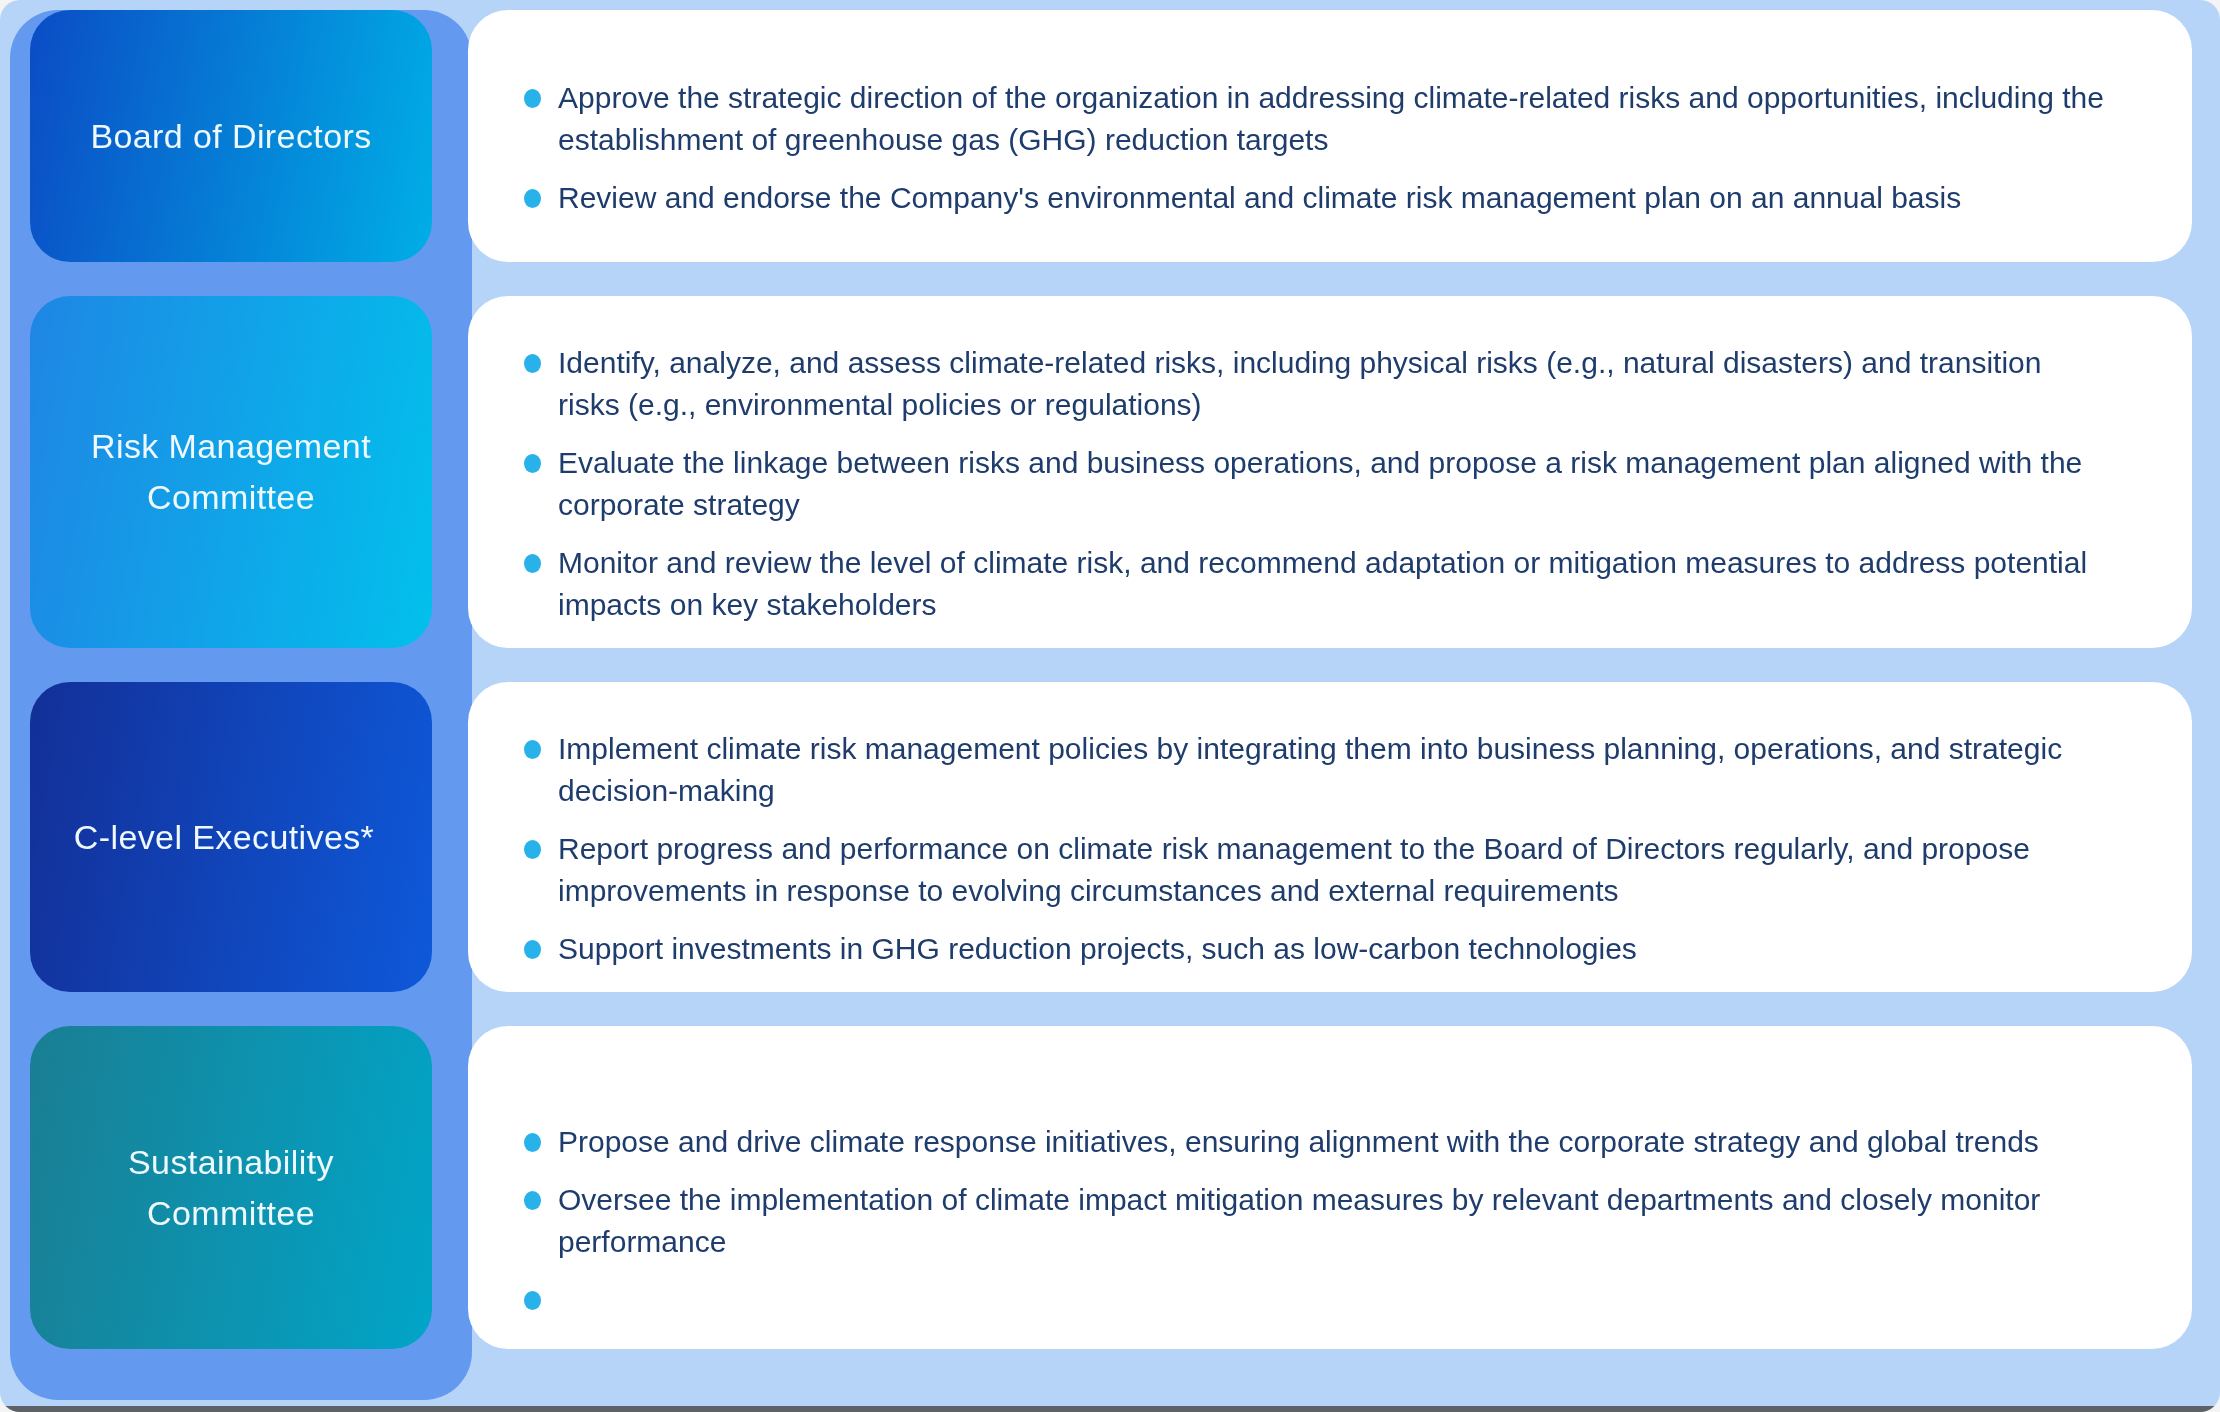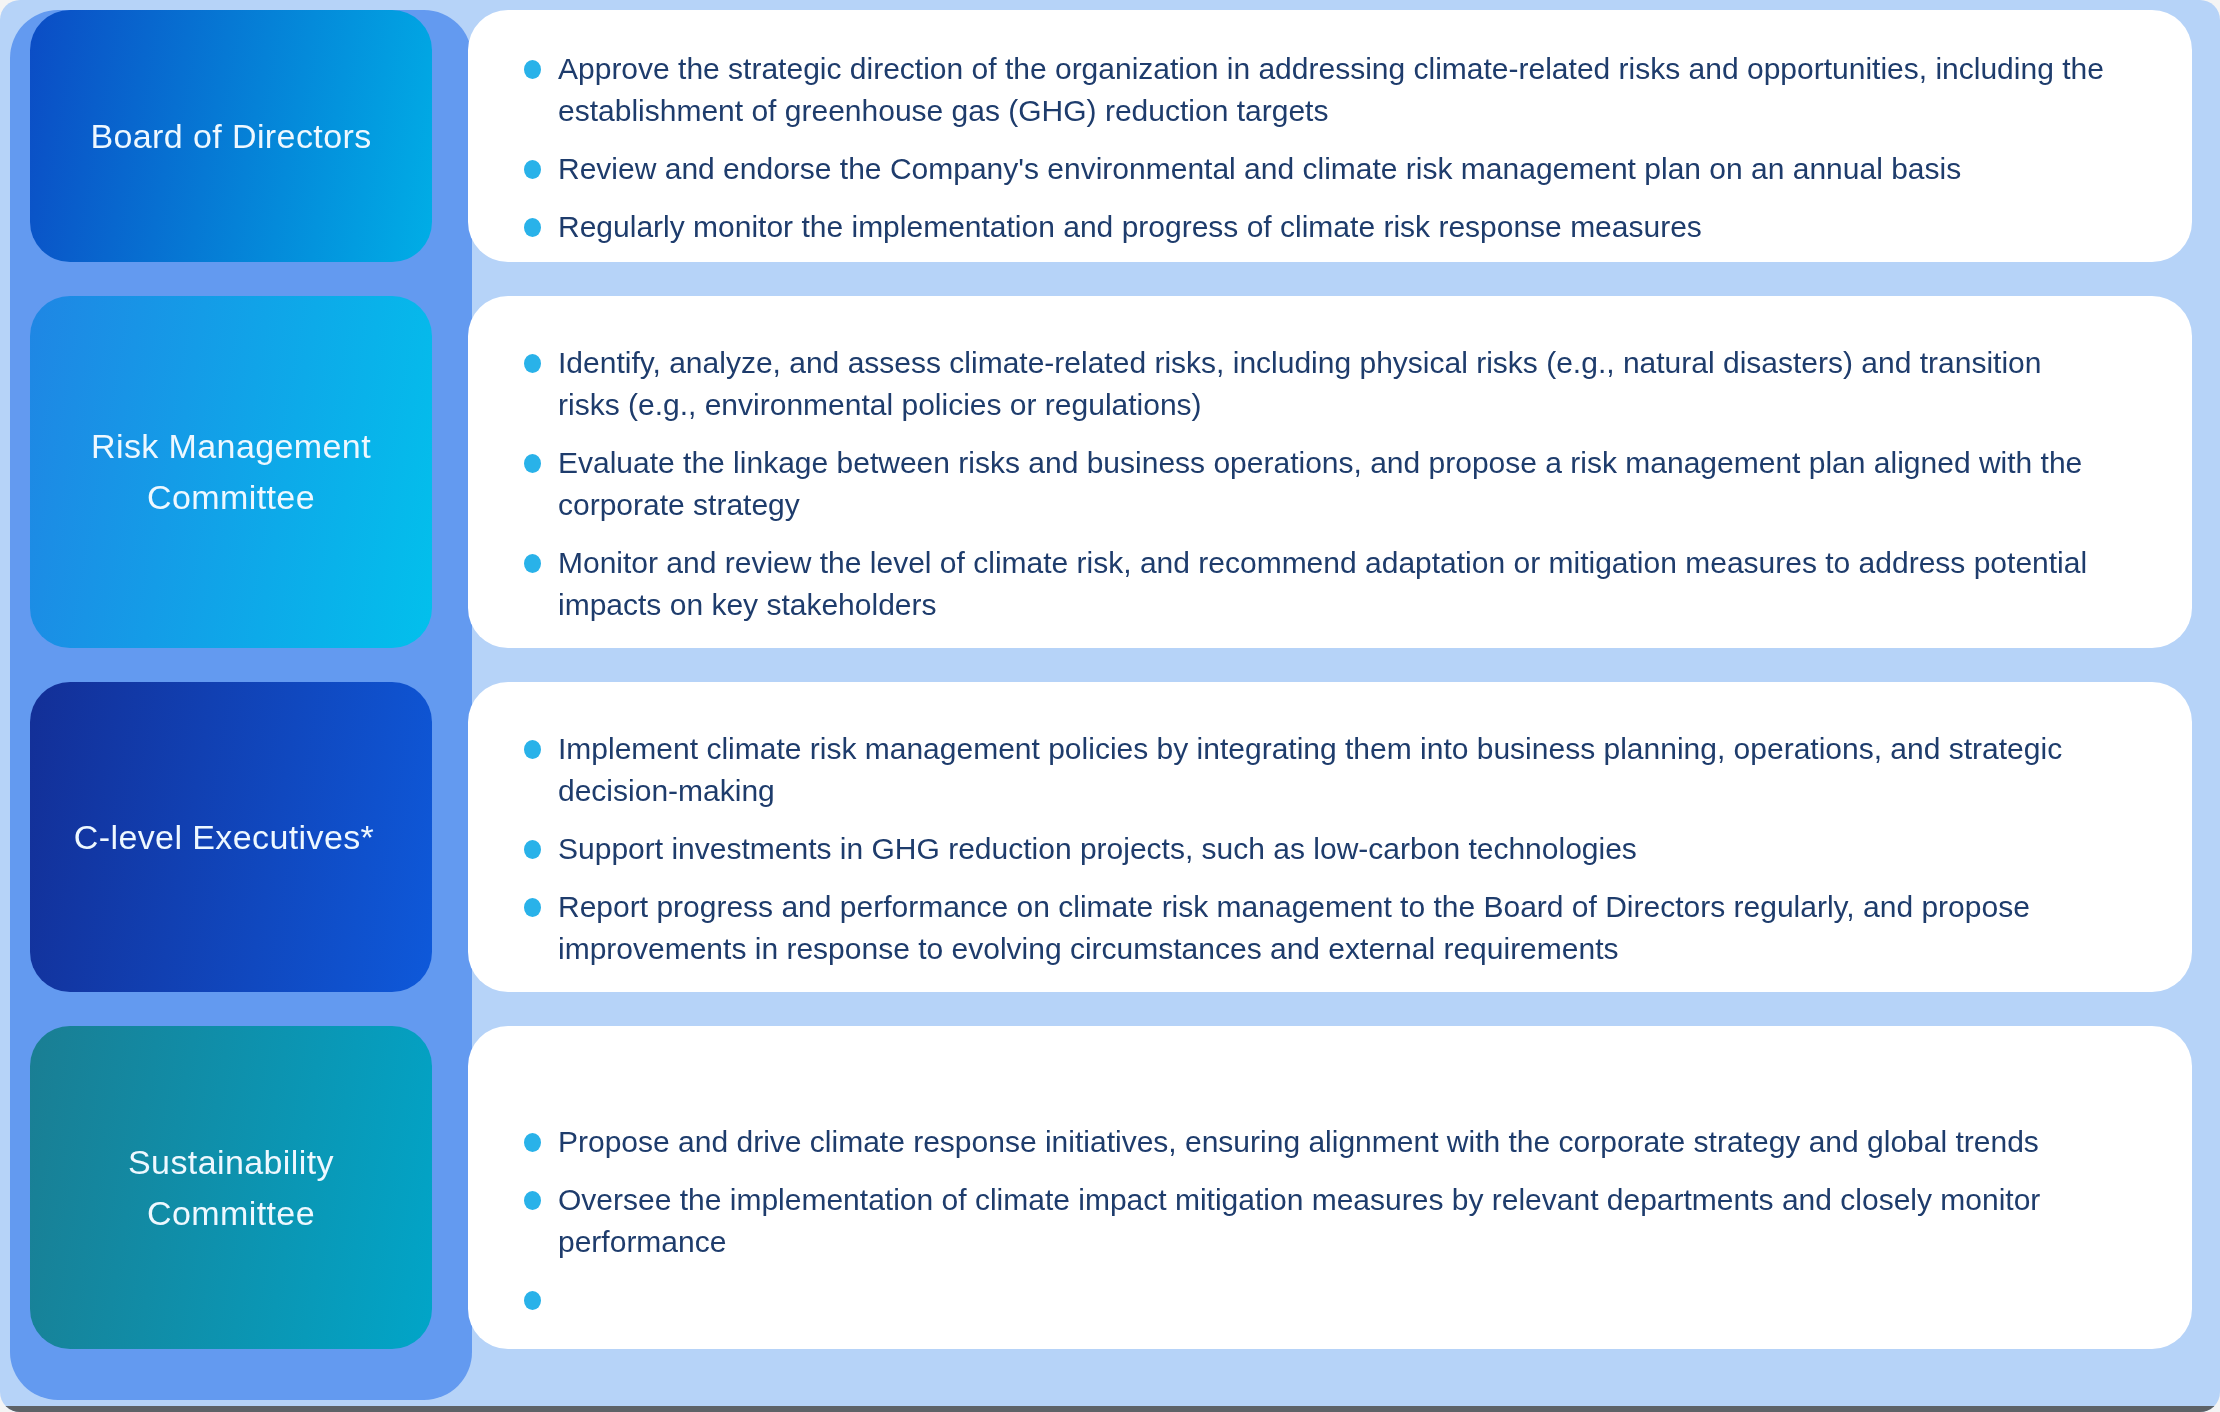--- a/index.html
+++ b/index.html
@@ -112,21 +112,20 @@
   <div class="rows">
 
     <div class="row r1">
       <div class="label-card" style="background: linear-gradient(100deg, rgb(11, 76, 197) 0%, rgb(0, 174, 230) 100%);">
         <span>Board of Directors</span>
       </div>
       <div class="content-card">
         <ul class="bullets">
           <li><span class="dot"></span><span>Approve the strategic direction of the organization in addressing climate-related risks and opportunities, including the establishment of greenhouse gas (GHG) reduction targets</span></li>
           <li><span class="dot"></span><span>Review and endorse the Company's environmental and climate risk management plan on an annual basis</span></li>
-          <li><span class="dot"></span><span>Regularly monitor the implementation and progress of climate risk response measures</span></li>
         </ul>
       </div>
     </div>
 
     <div class="row r2">
       <div class="label-card" style="background: linear-gradient(100deg, rgb(31, 134, 228) 0%, rgb(2, 192, 236) 100%);">
         <span>Risk Management Committee</span>
       </div>
       <div class="content-card">
         <ul class="bullets">
@@ -137,22 +136,22 @@
       </div>
     </div>
 
     <div class="row r3">
       <div class="label-card" style="background: linear-gradient(100deg, rgb(19, 47, 151) 0%, rgb(14, 89, 218) 100%); padding-left: 16px;">
         <span>C-level Executives*</span>
       </div>
       <div class="content-card">
         <ul class="bullets">
           <li><span class="dot"></span><span>Implement climate risk management policies by integrating them into business planning, operations, and strategic decision-making</span></li>
+          <li><span class="dot"></span><span>Report progress and performance on climate risk management to the Board of Directors regularly, and propose improvements in response to evolving circumstances and external requirements</span></li>
           <li><span class="dot"></span><span>Support investments in GHG reduction projects, such as low-carbon technologies</span></li>
-          <li><span class="dot"></span><span>Report progress and performance on climate risk management to the Board of Directors regularly, and propose improvements in response to evolving circumstances and external requirements</span></li>
         </ul>
       </div>
     </div>
 
     <div class="row r4">
       <div class="label-card" style="background: linear-gradient(100deg, rgb(26, 126, 147) 0%, rgb(1, 165, 200) 100%);">
         <span>Sustainability Committee</span>
       </div>
       <div class="content-card">
         <ul class="bullets">

